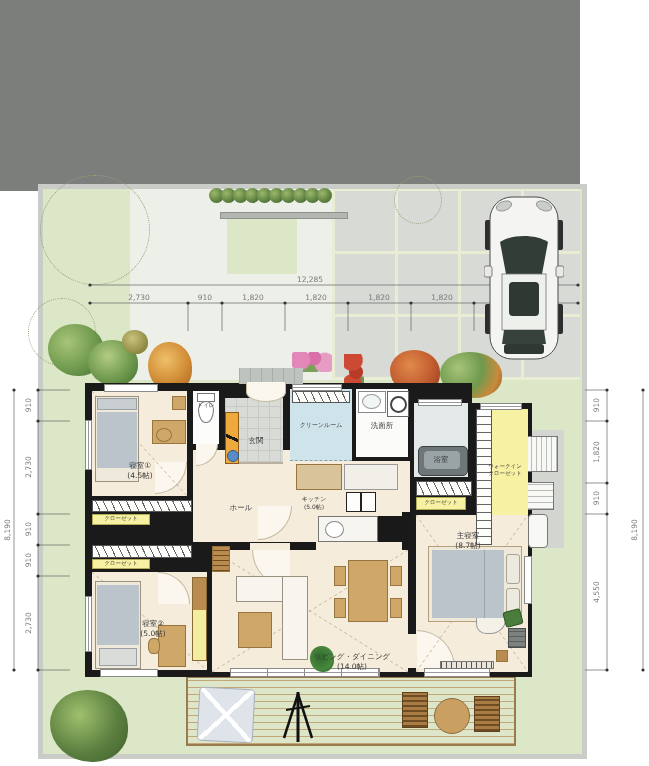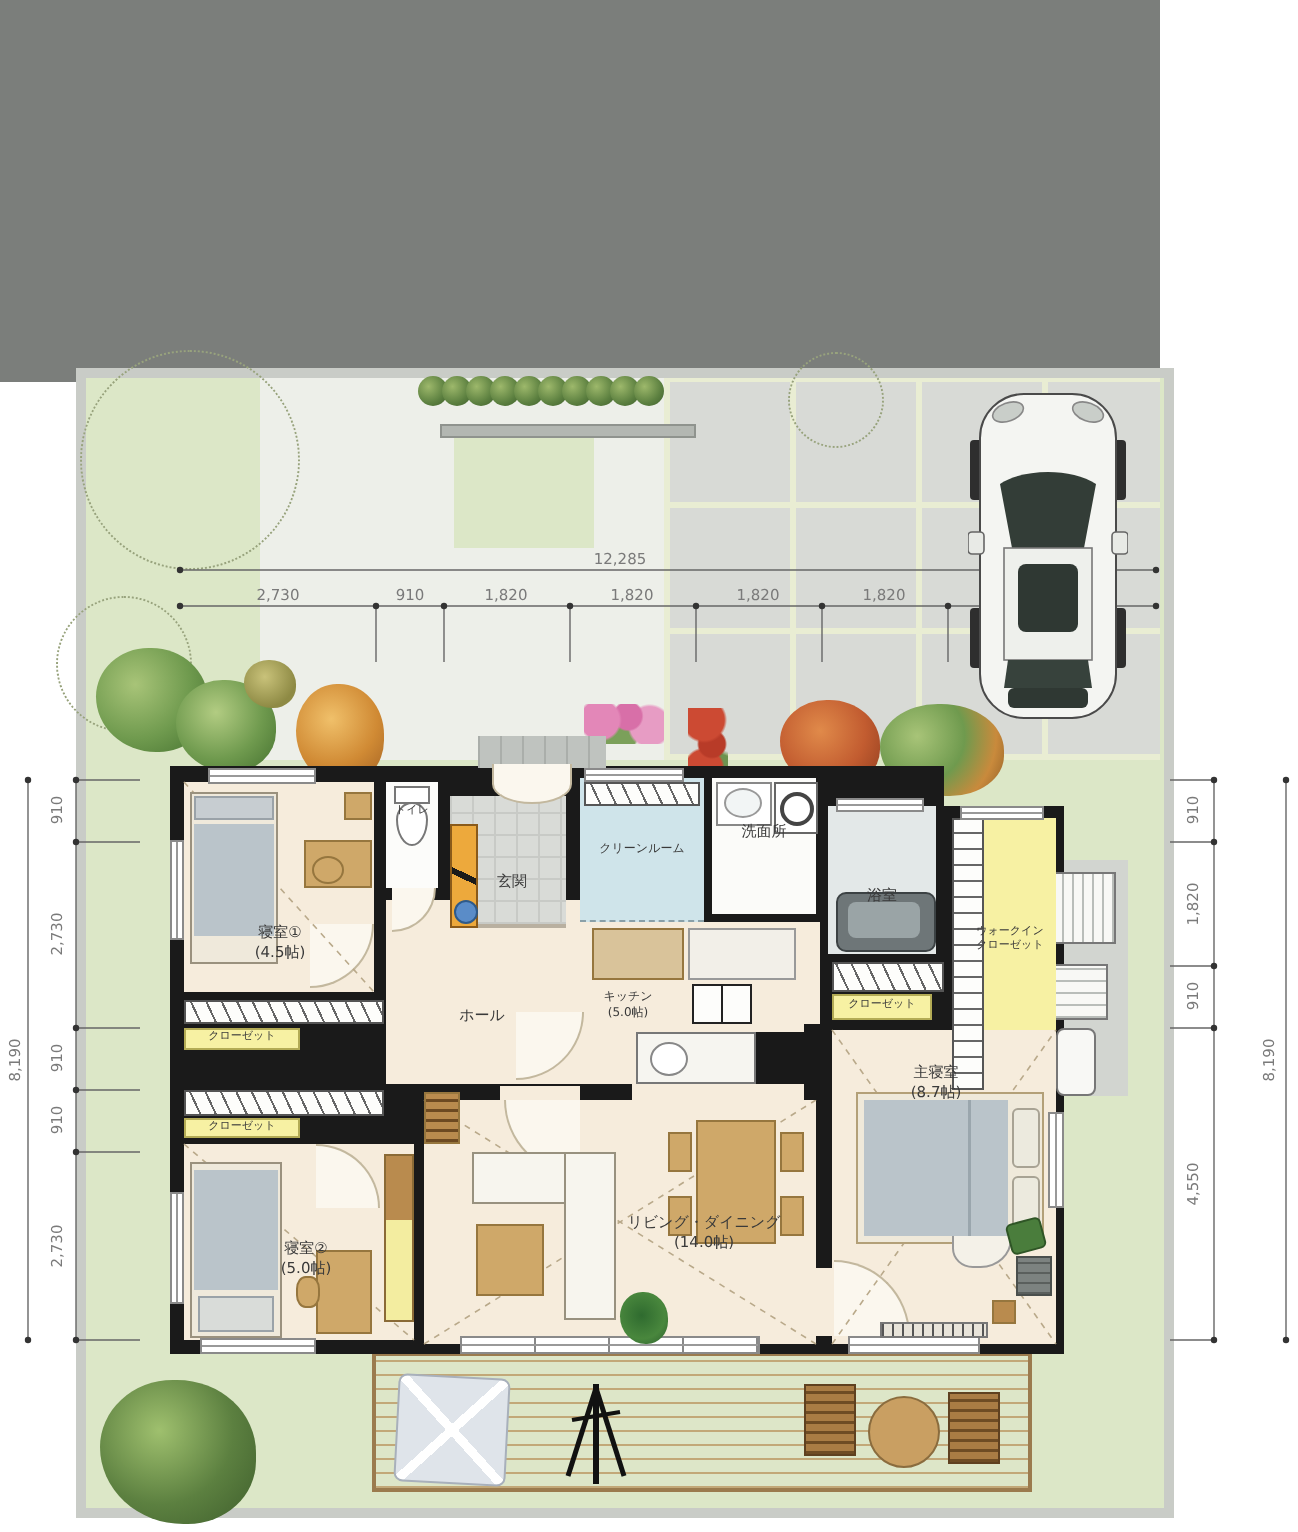--- a/index.html
+++ b/index.html
@@ -308,24 +308,24 @@
   </div>
   <div class="rl xs" style="left:206px;top:406px">
     <span>トイレ</span>
   </div>
   <div class="rl" style="left:256px;top:441px">
     <span>玄関</span>
   </div>
   <div class="rl sm" style="left:321px;top:425px">
     <span>クリーンルーム</span>
   </div>
-  <div class="rl" style="left:382px;top:416px">
+  <div class="rl" style="left:382px;top:426px">
     <span>洗面所</span>
   </div>
-  <div class="rl" style="left:441px;top:448px">
+  <div class="rl" style="left:441px;top:460px">
     <span>浴室</span>
   </div>
   <div class="rl xs" style="left:505px;top:470px">
     <span>ウォークイン</span>
     <span>クローゼット</span>
   </div>
   <div class="rl xs" style="left:121px;top:519px">
     <span>クローゼット</span>
   </div>
   <div class="rl xs" style="left:121px;top:564px">
@@ -342,18 +342,18 @@
     <span>(5.0帖)</span>
   </div>
   <div class="rl" style="left:468px;top:541px">
     <span>主寝室</span>
     <span>(8.7帖)</span>
   </div>
   <div class="rl" style="left:153px;top:629px">
     <span>寝室②</span>
     <span>(5.0帖)</span>
   </div>
-  <div class="rl" style="left:352px;top:616px">
+  <div class="rl" style="left:352px;top:662px">
     <span>リビング・ダイニング</span>
     <span>(14.0帖)</span>
   </div>
 
 </div>
 
 </body></html>

